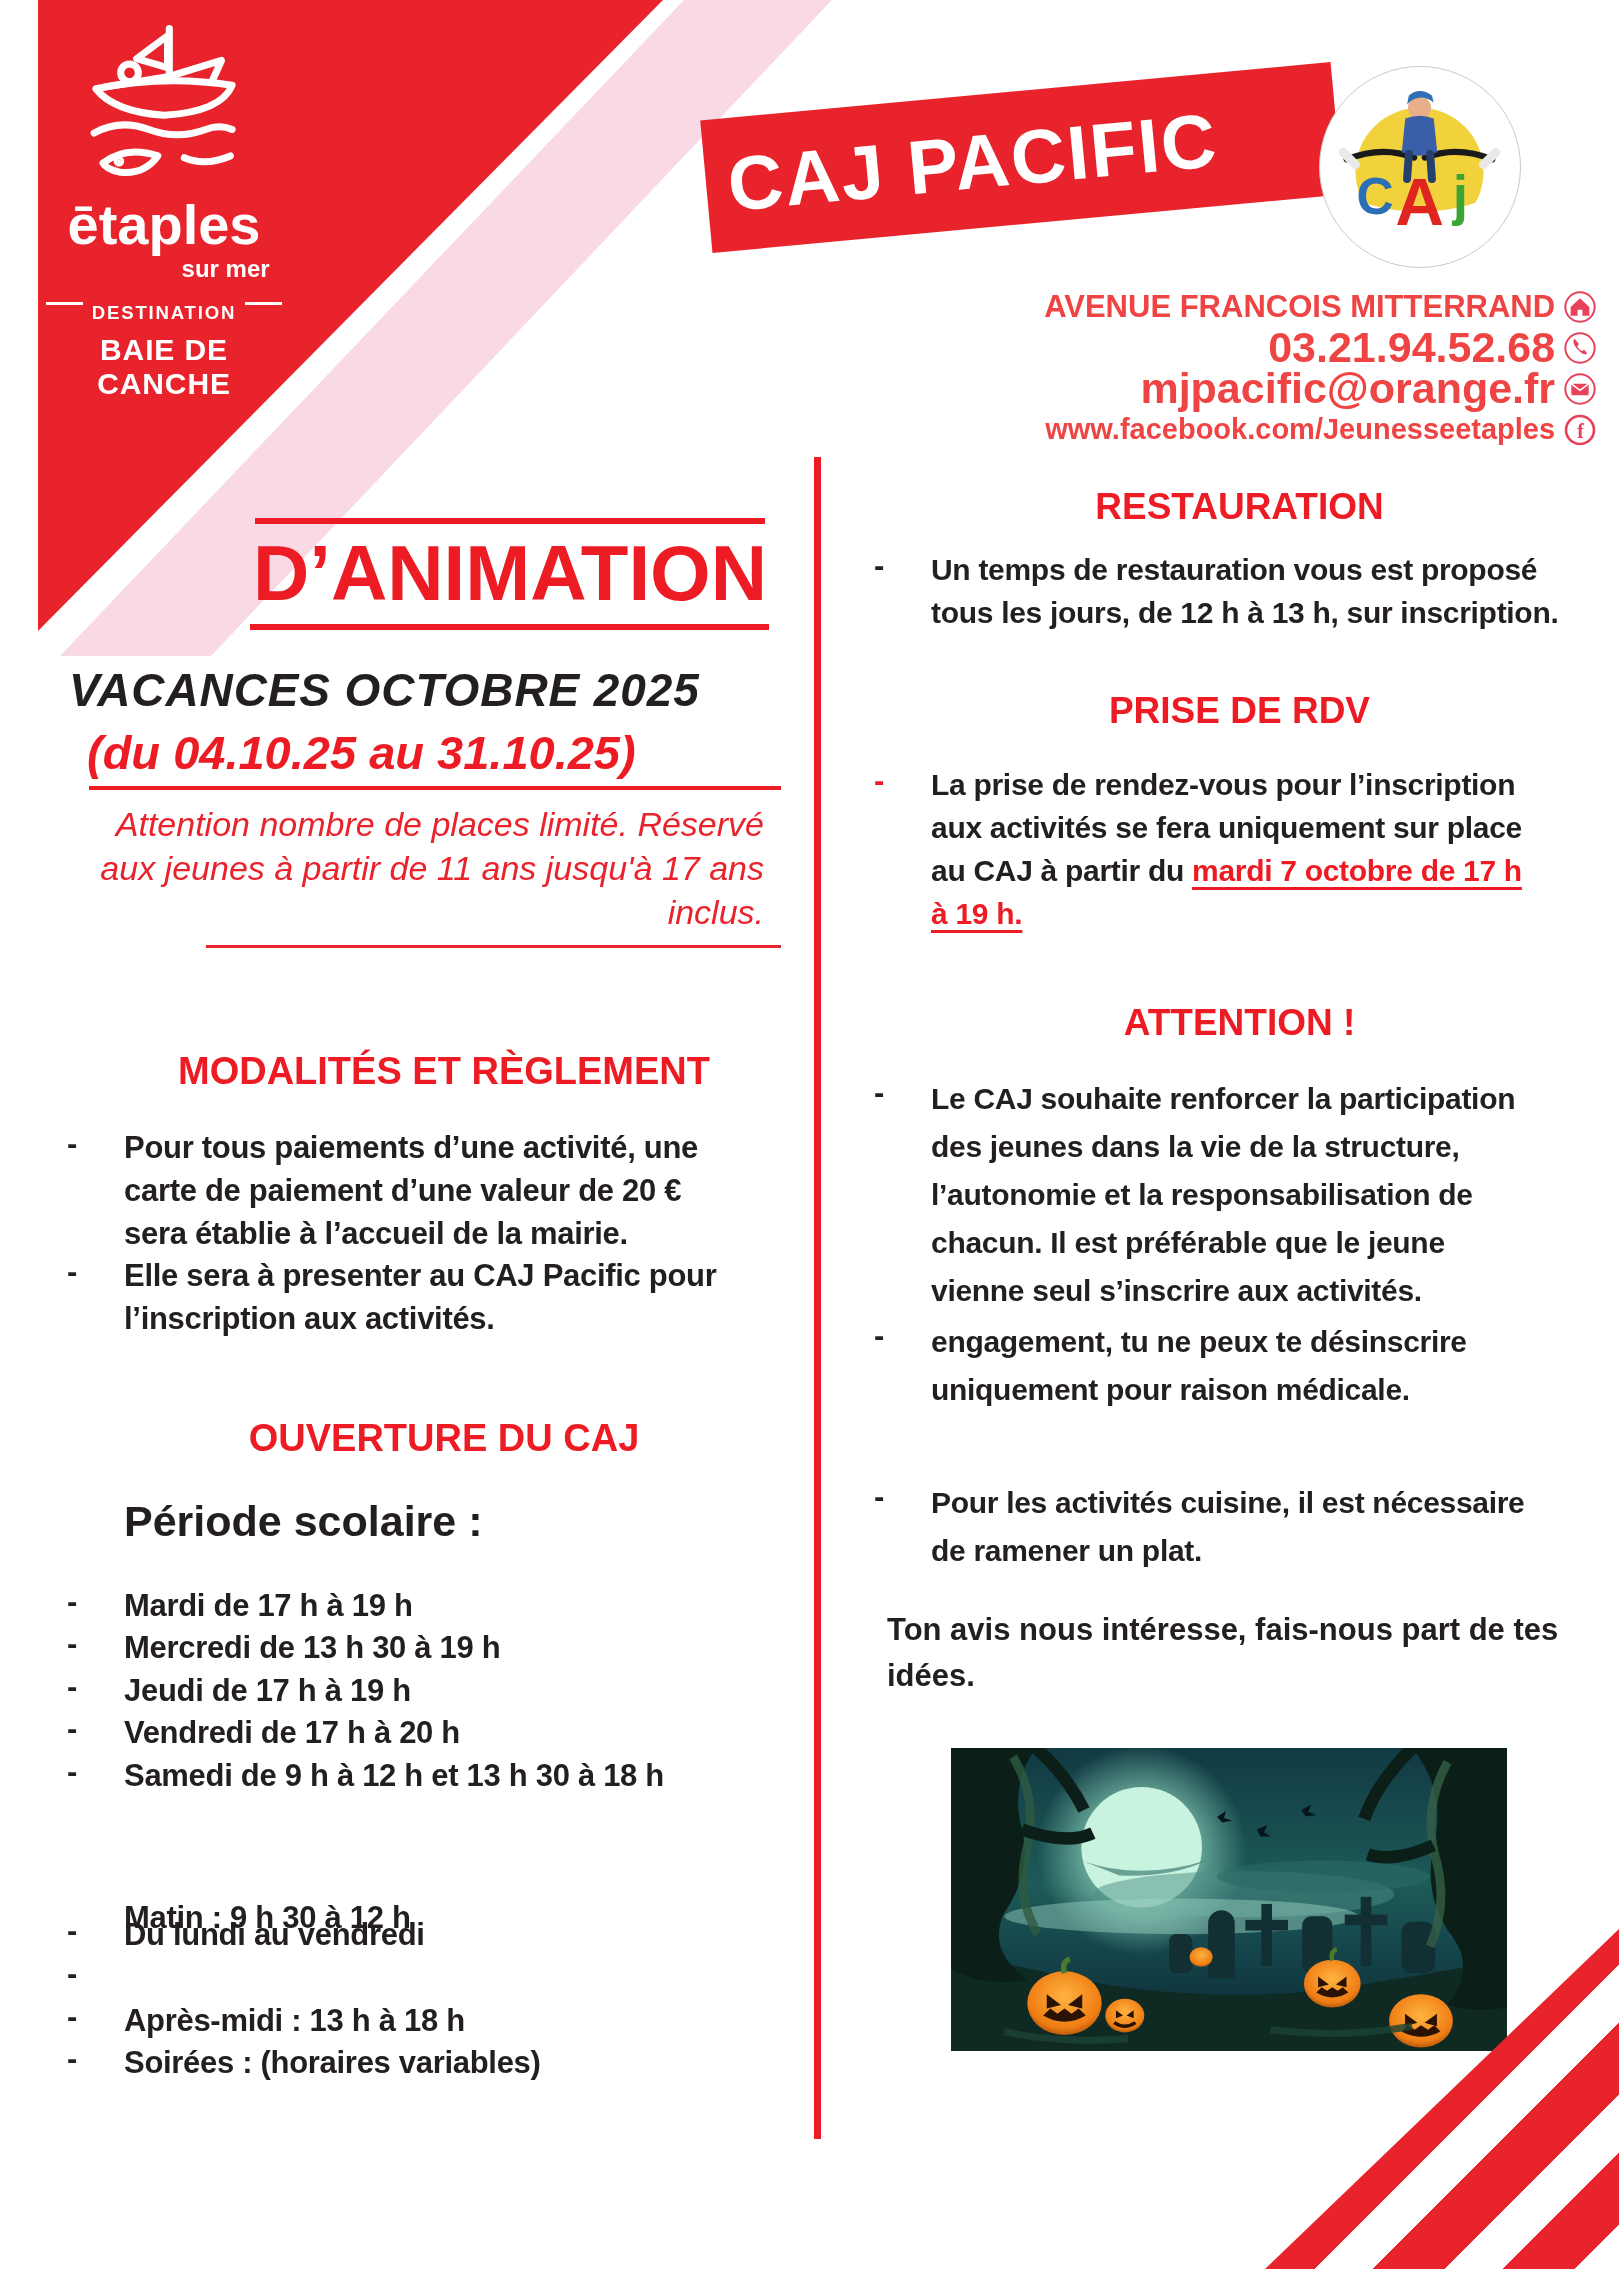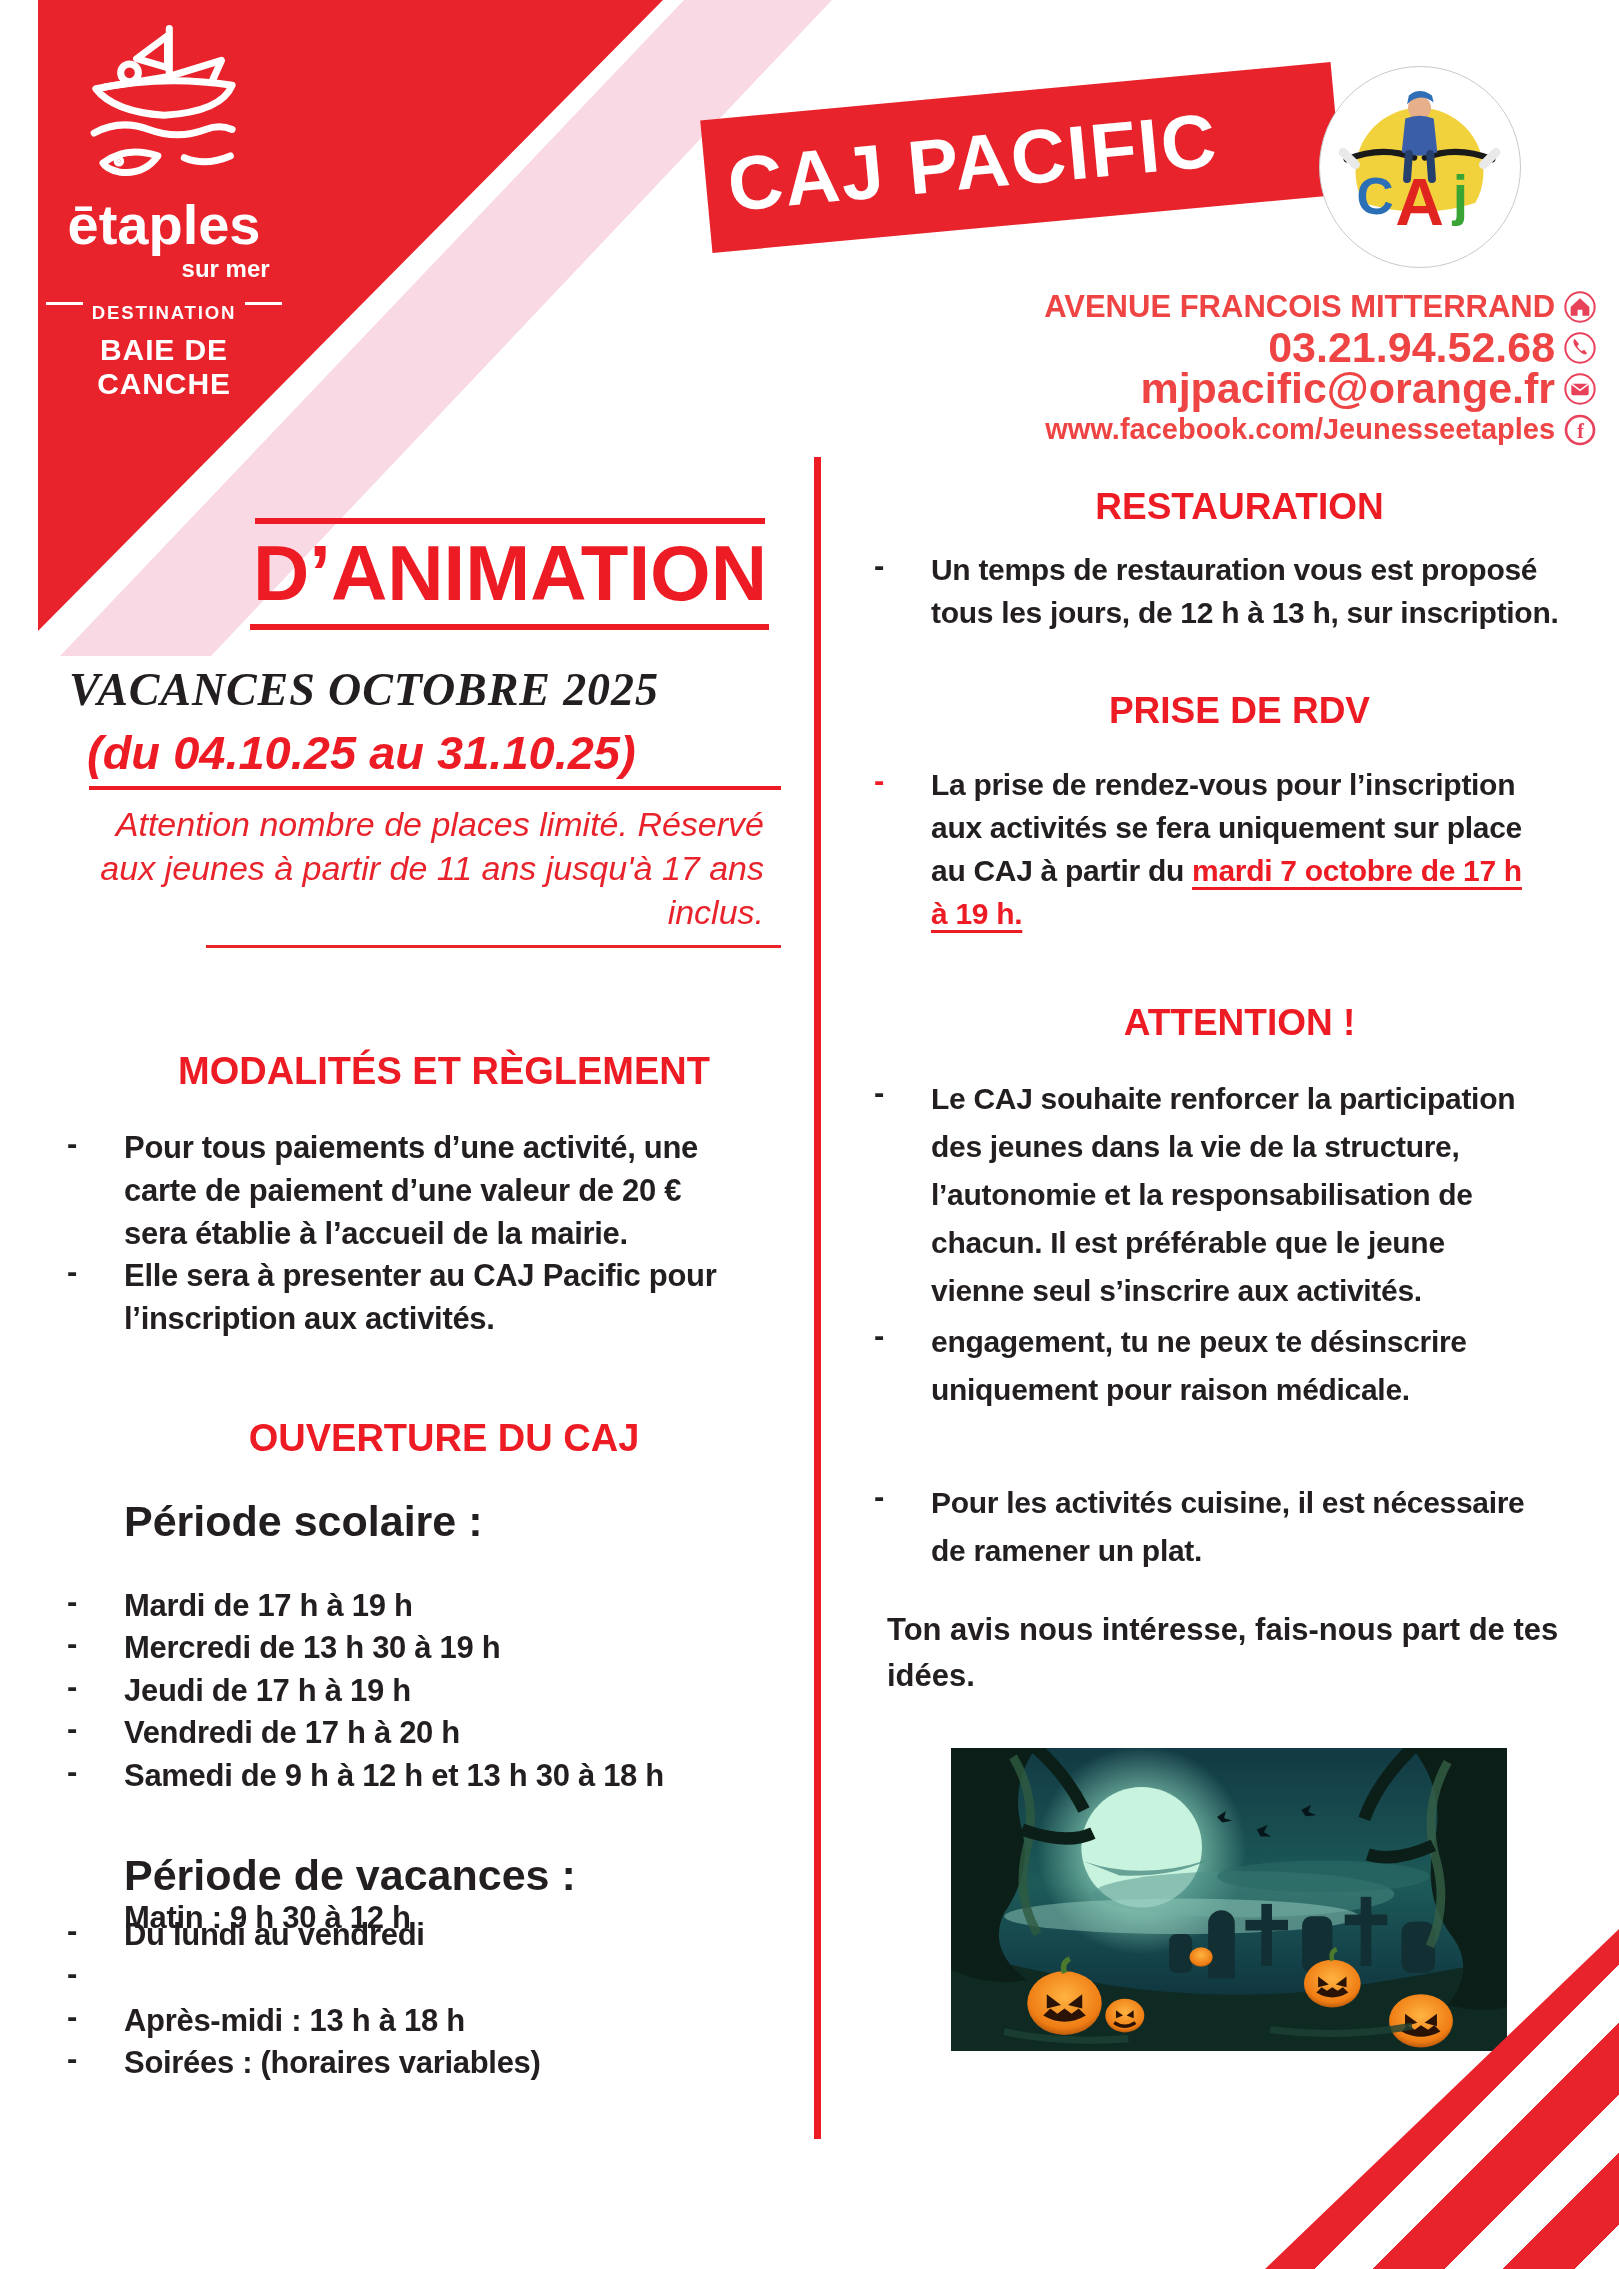--- a/index.html
+++ b/index.html
@@ -46,21 +46,21 @@
   #contact-address{top:289px;font-size:31px;font-weight:bold;}
   #contact-phone{top:323px;font-size:43px;font-weight:bold;}
   #contact-email{top:364px;font-size:43px;font-weight:bold;}
   #contact-facebook{top:413px;font-size:29px;font-weight:bold;}
   .cicon{flex:0 0 auto;display:block;}
   #title1{left:244px;top:415px;width:532px;text-align:center;font-size:78px;font-weight:bold;color:#ed1c24;}
   #title1-u{left:255px;top:518px;width:510px;height:6.2px;background:#ed1c24;}
   #title2{left:244px;top:528px;width:532px;text-align:center;font-size:78px;font-weight:bold;color:#ed1c24;}
   #title2-u{left:250px;top:624px;width:519px;height:6.2px;background:#ed1c24;}
 
-  #subtitle{left:69px;top:663px;width:718px;font-size:46px;font-weight:bold;font-style:italic;color:#231f20;letter-spacing:0.9px;white-space:nowrap;font-family:Liberation Serif, serif;}
+  #subtitle{left:69px;top:663px;width:718px;font-size:46px;font-weight:bold;font-style:italic;color:#231f20;letter-spacing:0.9px;white-space:nowrap;}
   #dates{left:87px;top:725px;width:709px;font-size:47px;font-weight:bold;font-style:italic;color:#ed1c24;white-space:nowrap;}
   #dates-u{left:89px;top:786px;width:692px;height:4.4px;background:#ed1c24;}
   #note{left:55px;top:802px;width:709px;text-align:right;font-size:34px;font-style:italic;color:#e8232b;line-height:44px;}
   #note-u{left:206px;top:945px;width:575px;height:2.7px;background:#e8232b;}
 
   .heading-left{left:124px;width:640px;text-align:center;font-size:38px;font-weight:bold;color:#ed1c24;white-space:nowrap;}
   #h-modalites{top:1050px;}
   #h-ouverture{top:1417px;}
   .dash{position:absolute;left:67px;width:35px;font-size:31px;font-weight:bold;color:#231f20;}
   .dash.r{left:874px;}
@@ -225,21 +225,20 @@
   </div>
   <span class="dash" style="top:1711px;">-</span>
   <div class="btxt" style="top:1711px;">
     <div>Vendredi de 17 h à 20 h</div>
   </div>
   <span class="dash" style="top:1754px;">-</span>
   <div class="btxt" style="top:1754px;">
     <div>Samedi de 9 h à 12 h et 13 h 30 à 18 h</div>
   </div>
 
-  <div class="sublabel" style="top:1851px;">Période de vacances :</div>
 
   <span class="dash" style="top:1913px;">-</span>
   <div class="btxt" style="top:1913px;">
     <div>Du lundi au vendredi</div>
   </div>
   <span class="dash" style="top:1956px;">-</span>
   <div class="btxt" style="top:1896px;">
     <div>Matin : 9 h 30 à 12 h</div>
   </div>
   <span class="dash" style="top:1999px;">-</span>

